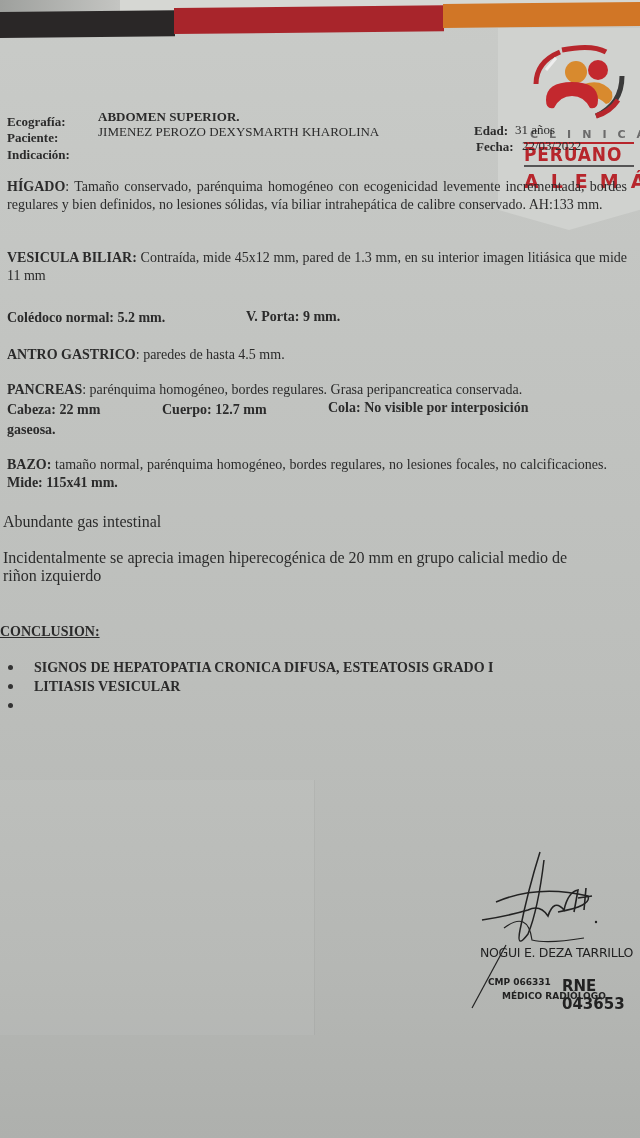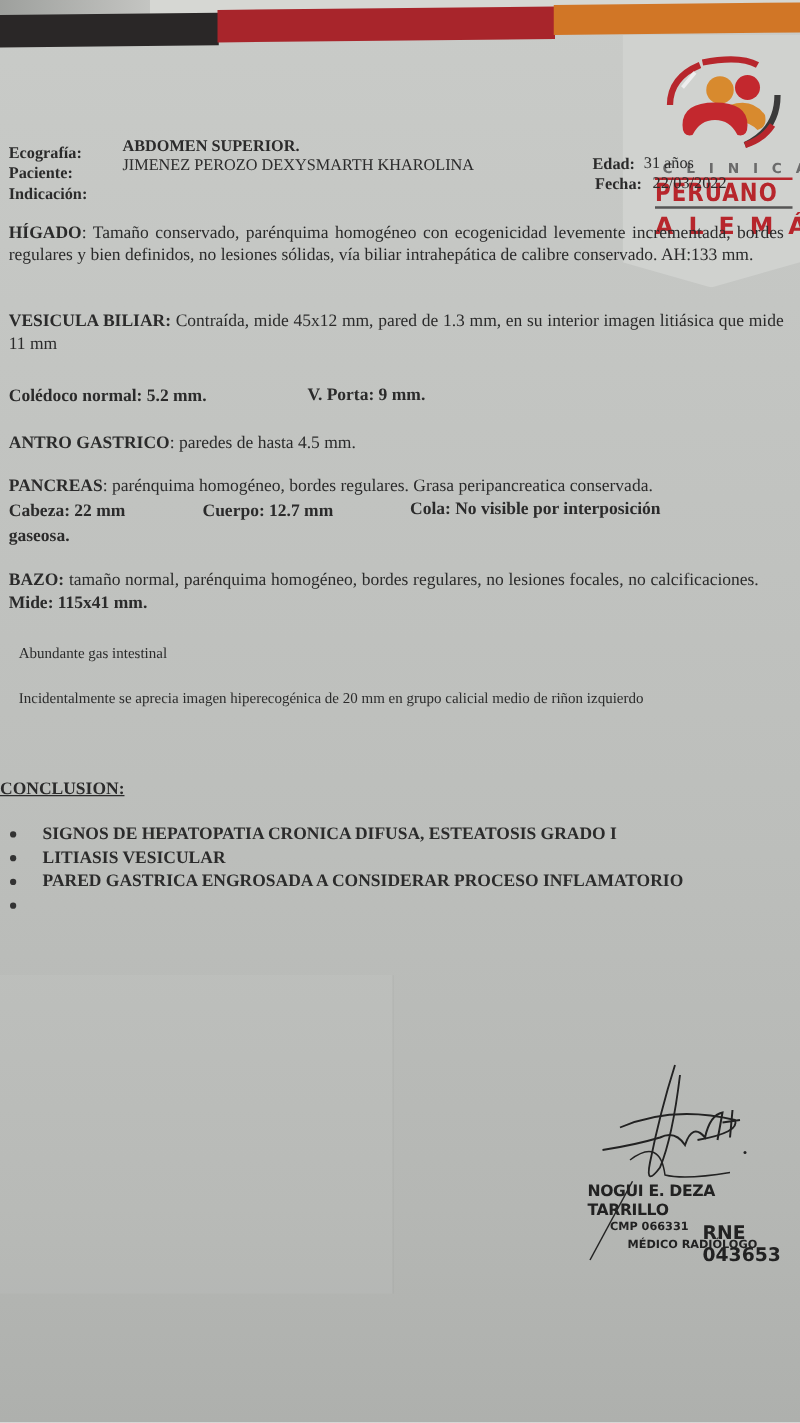--- a/index.html
+++ b/index.html
@@ -29,32 +29,32 @@
     .clinic-line1 { position: absolute; left: 524px; top: 142px; width: 110px; height: 2px; background: #b7262c; }
     .clinic-line2 { position: absolute; left: 524px; top: 165px; width: 110px; height: 2px; background: #555; }
 
     .hdr-lbl, .hdr-val { position: absolute; font-size: 13px; line-height: 16px; }
     .hdr-lbl { font-weight: bold; left: 7px; }
     .hdr-val { left: 98px; }
 
     .para { position: absolute; left: 7px; width: 620px; font-size: 14px; line-height: 18px; text-align: justify; }
     .para b { font-weight: bold; }
     .row { position: absolute; font-size: 14px; font-weight: bold; }
-    .plain { position: absolute; left: 15px; font-size: 12px; line-height: 18px; width: 620px; }
+    .plain { position: absolute; left: 3px; font-size: 16px; line-height: 18px; width: 620px; }
 
     .concl-title { position: absolute; left: 0; top: 624px; font-size: 14px; font-weight: bold; text-decoration: underline; }
     .concl { position: absolute; left: 6px; top: 658px; width: 630px; margin: 0; padding: 0; list-style: none; }
     .concl li { position: relative; font-size: 14px; font-weight: bold; line-height: 19px; padding-left: 28px; }
     .concl li .dot { position: absolute; left: 2px; top: 7px; width: 5px; height: 5px; border-radius: 50%; background: #333; }
 
     .fold { position: absolute; left: 0; top: 780px; width: 314px; height: 255px; background: rgba(255,255,255,0.05); border-right: 1px solid rgba(0,0,0,0.05); }
 
     .sig-svg { position: absolute; left: 468px; top: 850px; width: 150px; height: 160px; }
     .sig { position: absolute; font-family: "DejaVu Sans", sans-serif; color: #222; }
-    .sig.name { left: 470px; top: 945px; font-size: 12.5px; font-weight: bold; letter-spacing: -0.3px; }
+    .sig.name { left: 480px; top: 945px; font-size: 12.5px; font-weight: normal; letter-spacing: -0.3px; }
     .sig.role { left: 502px; top: 963px; font-size: 9px; font-weight: bold; margin-top: 28px; }
     .sig.cmp { left: 488px; top: 977px; font-size: 9px; font-weight: bold; }
     .sig.rne { left: 562px; top: 977px; font-size: 15px; font-weight: bold; }
   </style>
 </head>
 <body>
 
 <div class="topstrip">
     <div class="shadow"></div>
   </div>
@@ -118,21 +118,20 @@
   <b>BAZO:</b><span> tamaño normal, parénquima homogéneo, bordes regulares, no lesiones focales, no calcificaciones. </span><b>Mide: 115x41 mm.</b>
 </div>
 
 <div class="plain" style="top:513px;">Abundante gas intestinal</div>
 <div class="plain" style="top:549px; width:590px;">Incidentalmente se aprecia imagen hiperecogénica de 20 mm en grupo calicial medio de riñon izquierdo</div>
 
 <div class="concl-title">CONCLUSION:</div>
 <ul class="concl">
   <li><span class="dot"></span><span>SIGNOS DE HEPATOPATIA CRONICA DIFUSA, ESTEATOSIS GRADO I</span></li>
   <li><span class="dot"></span><span>LITIASIS VESICULAR</span></li>
-  <li><span class="dot"></span><span>PARED GASTRICA ENGROSADA A CONSIDERAR PROCESO INFLAMATORIO</span></li>
   <li style="padding-right:10px;"><span class="dot"></span></li>
 </ul>
 
 <div class="fold"></div>
 
 <svg class="sig-svg" viewBox="0 0 150 160">
   <path d="M72 2 Q60 40 52 80 Q48 100 60 84 Q70 60 76 10" stroke="#222" stroke-width="1.5" fill="none"></path>
   <path d="M28 52 Q70 34 120 46 Q124 56 90 62" stroke="#222" stroke-width="1.5" fill="none"></path>
   <path d="M14 70 Q40 66 60 60 Q72 54 80 66 Q86 48 96 60 Q100 42 110 40 L106 62 M110 48 L124 46 M118 38 L116 60" stroke="#222" stroke-width="1.6" fill="none"></path>
   <path d="M36 78 Q60 60 64 90 Q80 94 116 88" stroke="#222" stroke-width="1.2" fill="none"></path>

